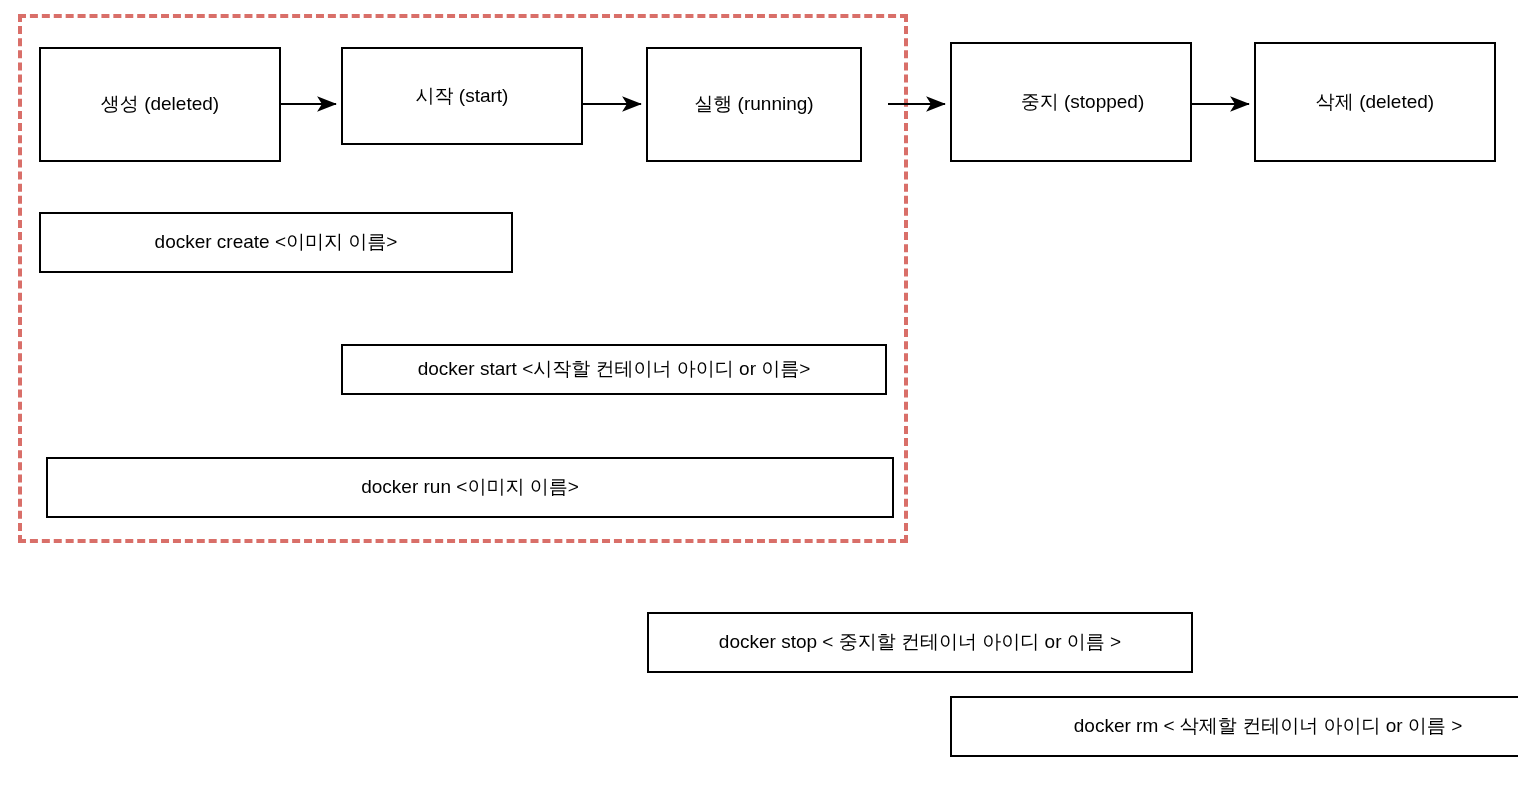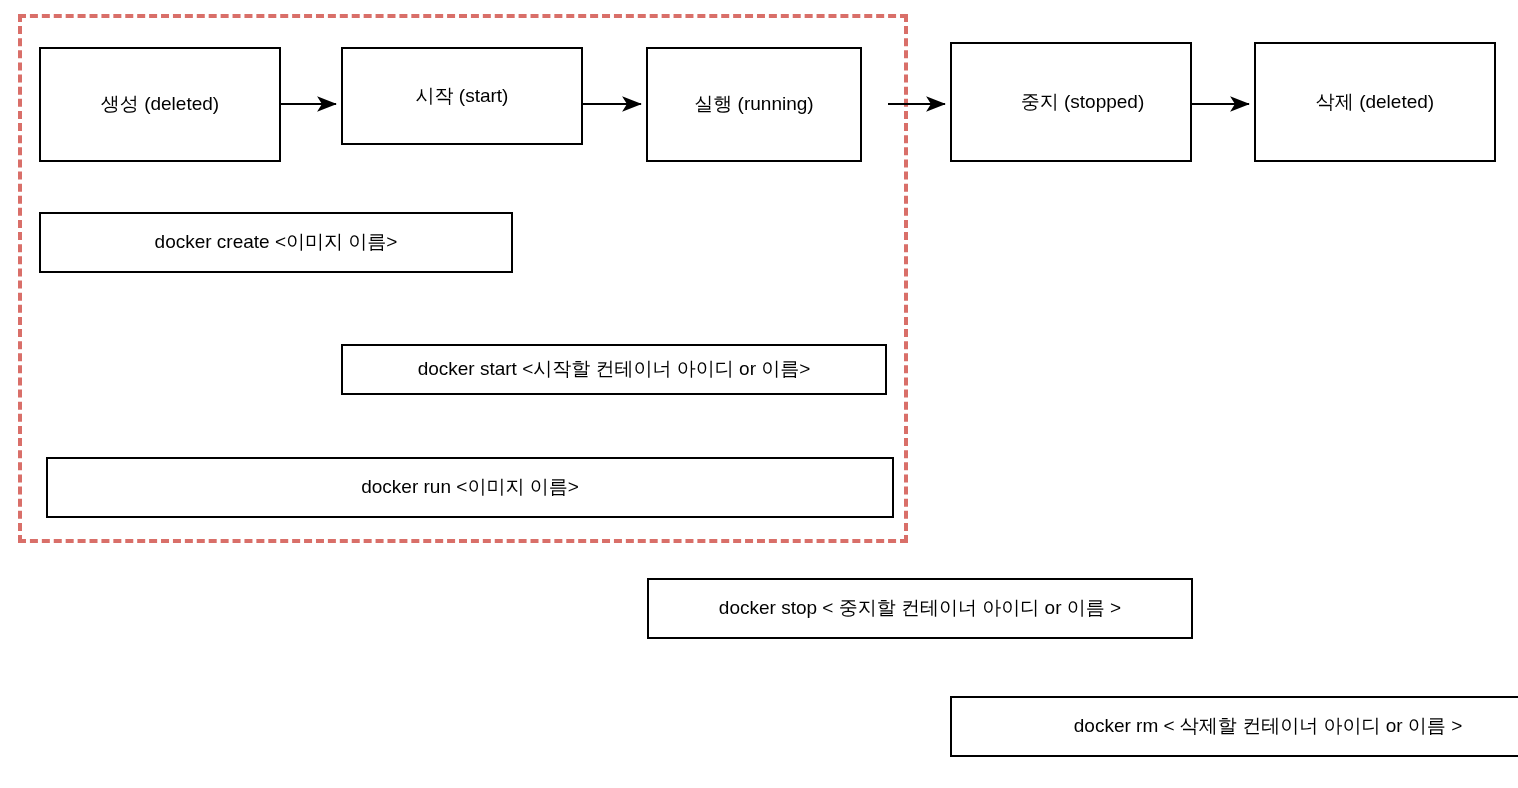--- a/index.html
+++ b/index.html
@@ -60,21 +60,21 @@
   #node-create  { left: 39px;   top: 47px;  width: 242px; height: 115px; }
   #node-start   { left: 341px;  top: 47px;  width: 242px; height: 98px; }
   #node-running { left: 646px;  top: 47px;  width: 216px; height: 115px; }
   #node-stopped { left: 950px;  top: 42px;  width: 242px; height: 120px; padding-left: 23px; }
   #node-deleted { left: 1254px; top: 42px;  width: 242px; height: 120px; }
 
   
   #cmd-create { left: 39px;  top: 212px; width: 474px; height: 61px; }
   #cmd-start  { left: 341px; top: 337px; width: 546px; height: 51px; margin-top: 7px; }
   #cmd-run    { left: 39px;  top: 457px; width: 848px; height: 61px; margin-left: 7px; }
-  #cmd-stop   { left: 647px; top: 578px; width: 546px; height: 61px; }
+  #cmd-stop   { left: 647px; top: 612px; width: 546px; height: 61px; }
   #cmd-rm     { left: 950px; top: 696px; width: 636px; height: 61px; }
 
   .arrow-layer {
     position: absolute;
     left: 0; top: 0;
     width: 1518px;
     height: 788px;
     z-index: 2;
     pointer-events: none;
   }

